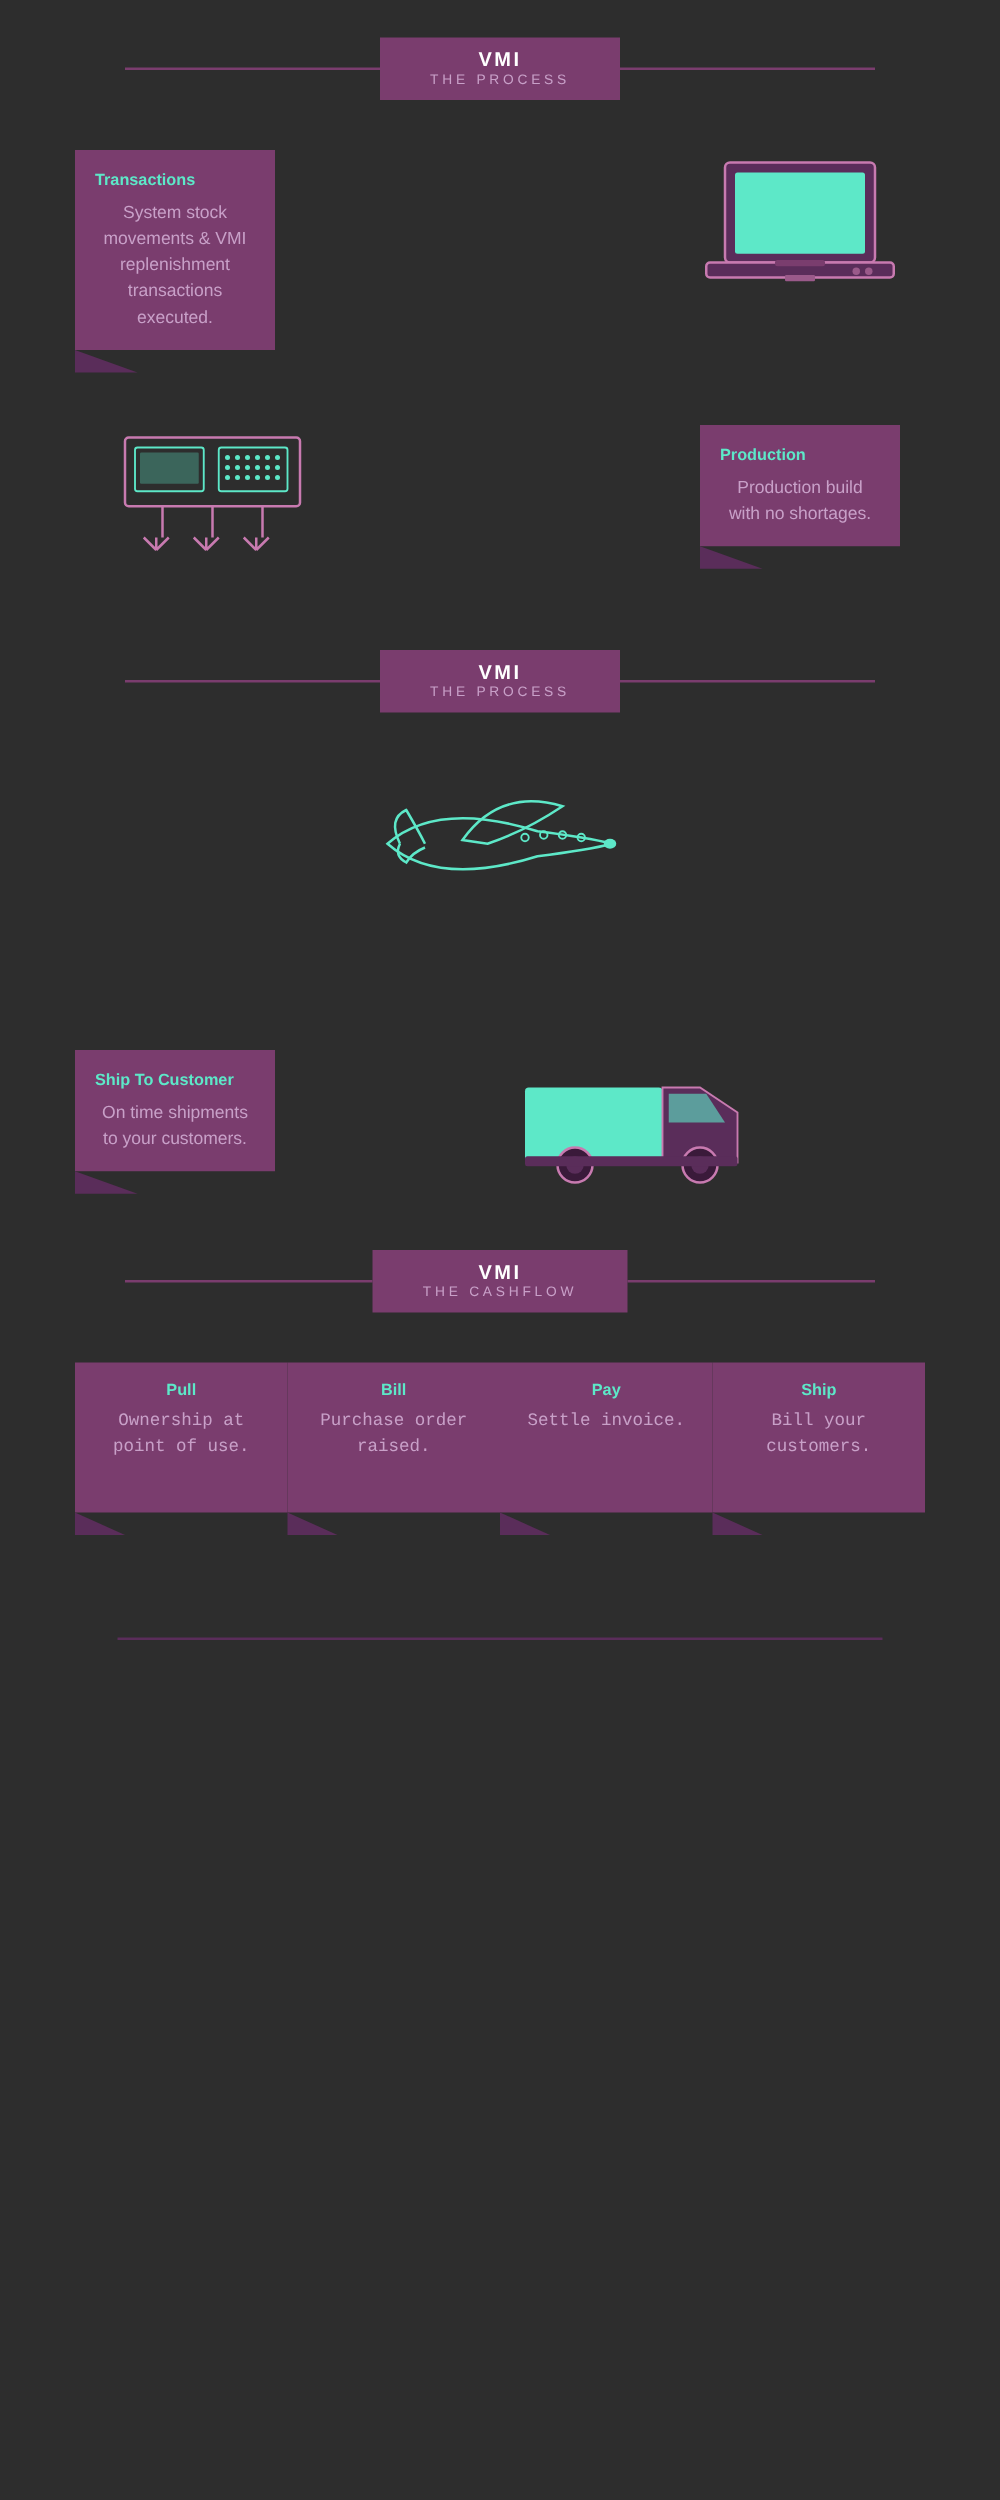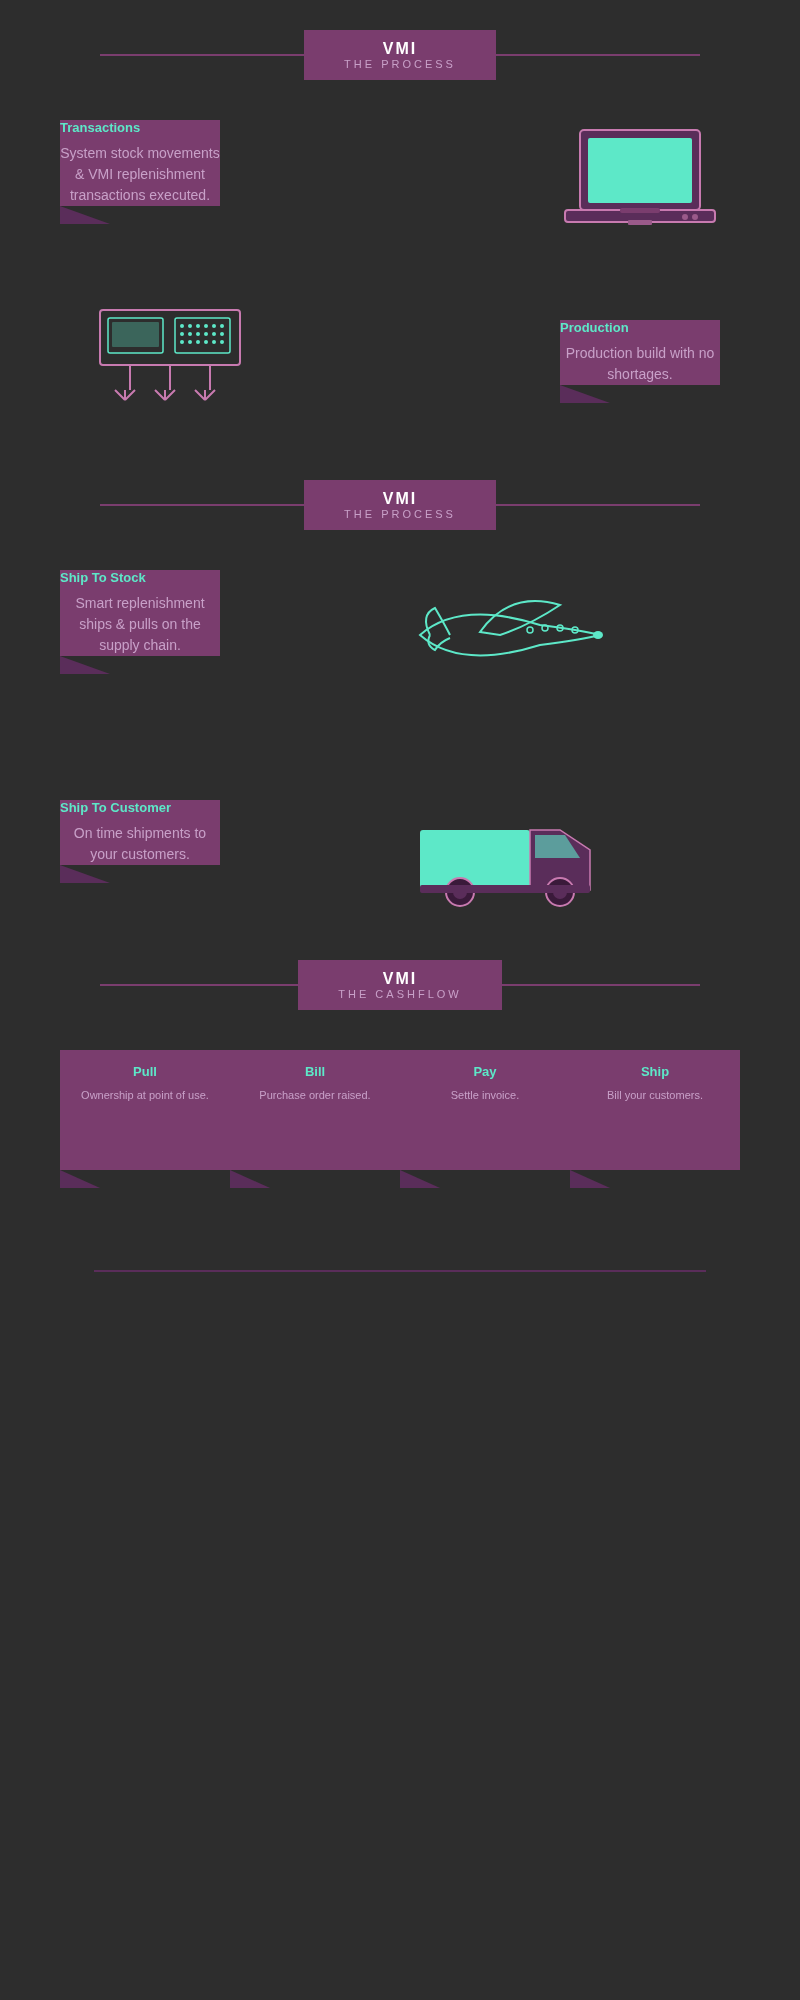--- a/index.html
+++ b/index.html
@@ -41,20 +41,21 @@
     }
     .banner-subtitle {
       color: #c8a0c8;
       font-size: 11px;
       letter-spacing: 3px;
     }
 
     
     .note-card {
       background: #7a3d6e;
+      padding: 16px;
       position: relative;
       min-width: 140px;
       max-width: 160px;
     }
     .note-card::after {
       content: '';
       position: absolute;
       bottom: -18px;
       left: 0;
       width: 0;
@@ -105,21 +106,21 @@
       padding-bottom: 20px;
     }
     .section2-content {
       display: flex;
       justify-content: space-between;
       align-items: flex-start;
       width: 100%;
       margin-top: 20px;
     }
     .section2-left { width: 220px; display: flex; justify-content: center; align-items: center; }
-    .section2-right { width: 180px; margin-top: 20px; }
+    .section2-right { width: 180px; }
 
     
     .divider {
       width: 90%;
       height: 2px;
       background: #5a2d5a;
       margin: 0 auto;
     }
 
     
@@ -171,23 +172,24 @@
     }
     .cashflow-card-title {
       color: #5de8c8;
       font-size: 13px;
       font-weight: bold;
       margin-bottom: 8px;
       text-align: center;
     }
     .cashflow-card-body {
       color: #c8a0c8;
-      font-size: 11px;
+      font-size: 14px;
       line-height: 1.5;
       text-align: center;
+      font-family: Liberation Mono, monospace;
     }
 
     
     svg { display: block; }
 
     .icon-container {
       display: flex;
       justify-content: center;
       align-items: center;
     }
@@ -286,26 +288,20 @@
 
 <div class="page-section section3">
   <div class="section-banner">
     <div class="banner-box">
       <div class="banner-title">VMI</div>
       <div class="banner-subtitle">THE PROCESS</div>
     </div>
   </div>
 
   <div class="section3-content">
-    <div>
-      <div class="note-card">
-        <div class="note-card-title">Ship To Stock</div>
-        <div class="note-card-body">Smart replenishment ships &amp; pulls on the supply chain.</div>
-      </div>
-    </div>
     <div class="icon-container" style="flex:1; justify-content:center;">
 
       <svg width="220" height="130" viewBox="0 0 220 130">
 
         <path d="M20,65 Q60,30 140,55 Q180,60 200,65 Q180,70 140,75 Q60,100 20,65 Z" fill="none" stroke="#5de8c8" stroke-width="2"></path>
 
         <path d="M80,62 Q110,20 160,35 Q130,55 100,65 Z" fill="none" stroke="#5de8c8" stroke-width="2"></path>
 
         <path d="M30,65 Q20,45 35,38 Q45,55 50,65" fill="none" stroke="#5de8c8" stroke-width="2"></path>
 

